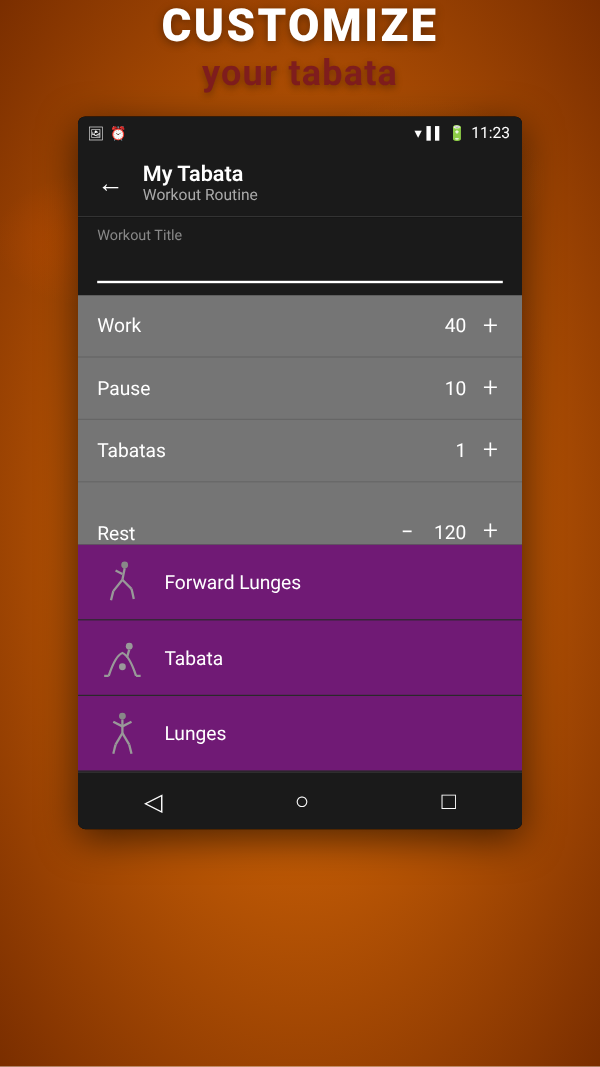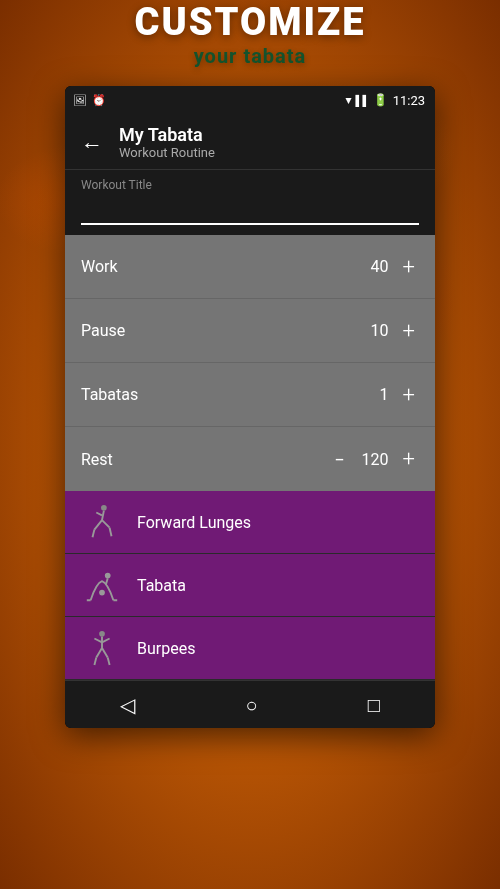--- a/index.html
+++ b/index.html
@@ -40,23 +40,23 @@
     .header-text .customize {
       font-size: 38px;
       font-weight: 900;
       color: #fff;
       letter-spacing: 2px;
       text-shadow: 0 2px 8px rgba(0,0,0,0.4);
       display: block;
     }
 
     .header-text .subtitle {
-      font-size: 20px;
+      font-size: 30px;
       font-weight: 700;
-      color: #14532d;
+      color: #7f1d1d;
       letter-spacing: 1px;
       text-shadow: 0 2px 6px rgba(0,0,0,0.3);
       display: block;
     }
 
     .phone-frame {
       position: relative;
       z-index: 3;
       margin: 0 auto;
       width: 370px;
@@ -162,26 +162,27 @@
     
     .settings-section {
       background: #757575;
     }
 
     .setting-row {
       display: flex;
       align-items: center;
       justify-content: space-between;
       padding: 0 16px;
-      height: 64px;
+      height: 52px;
       border-bottom: 1px solid #666;
     }
 
     .setting-row:last-child {
       border-bottom: none;
+      align-items: flex-end;
     }
 
     .setting-label {
       color: #fff;
       font-size: 16px;
     }
 
     .setting-controls {
       display: flex;
       align-items: center;
@@ -371,21 +372,21 @@
       <circle cx="20" cy="5" r="3"></circle>
       <line x1="20" y1="8" x2="20" y2="20" stroke="#999" stroke-width="2"></line>
       <line x1="20" y1="14" x2="12" y2="10" stroke="#999" stroke-width="2"></line>
       <line x1="20" y1="14" x2="28" y2="10" stroke="#999" stroke-width="2"></line>
       <line x1="20" y1="20" x2="14" y2="30" stroke="#999" stroke-width="2"></line>
       <line x1="20" y1="20" x2="26" y2="30" stroke="#999" stroke-width="2"></line>
       <line x1="14" y1="30" x2="12" y2="38" stroke="#999" stroke-width="2"></line>
       <line x1="26" y1="30" x2="28" y2="38" stroke="#999" stroke-width="2"></line>
     </svg>
         </div>
-        <span class="exercise-name">Burpees</span>
+        <span class="exercise-name">Lunges</span>
       </div>
     </div>
 
   <div class="bottom-nav">
     <span class="nav-btn">◁</span>
     <span class="nav-btn">○</span>
     <span class="nav-btn">□</span>
   </div>
 
 </div>

